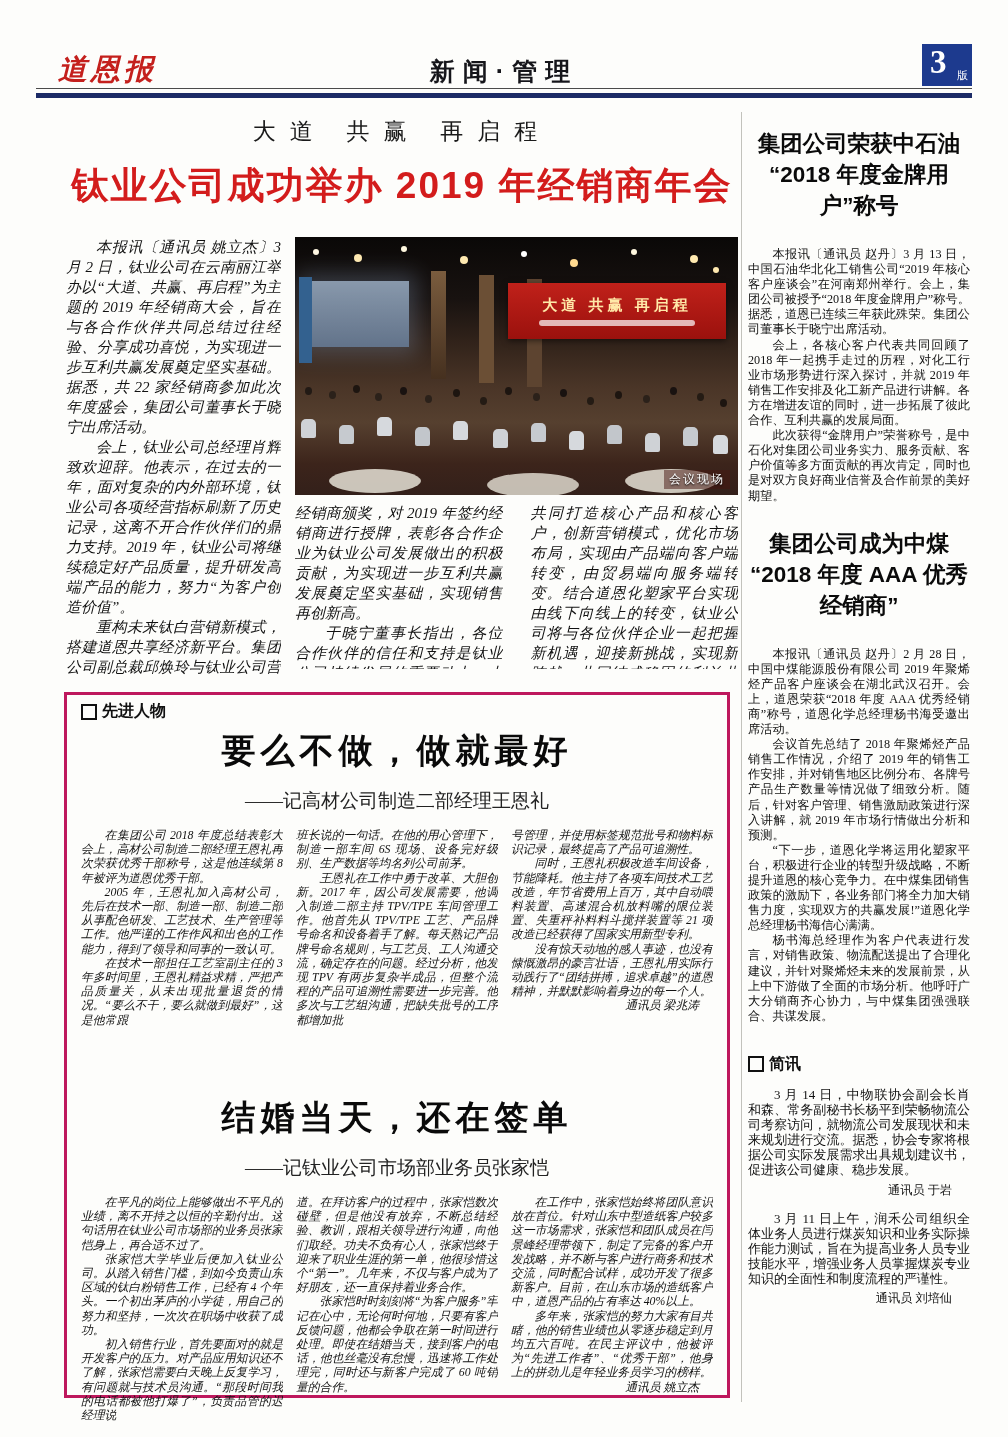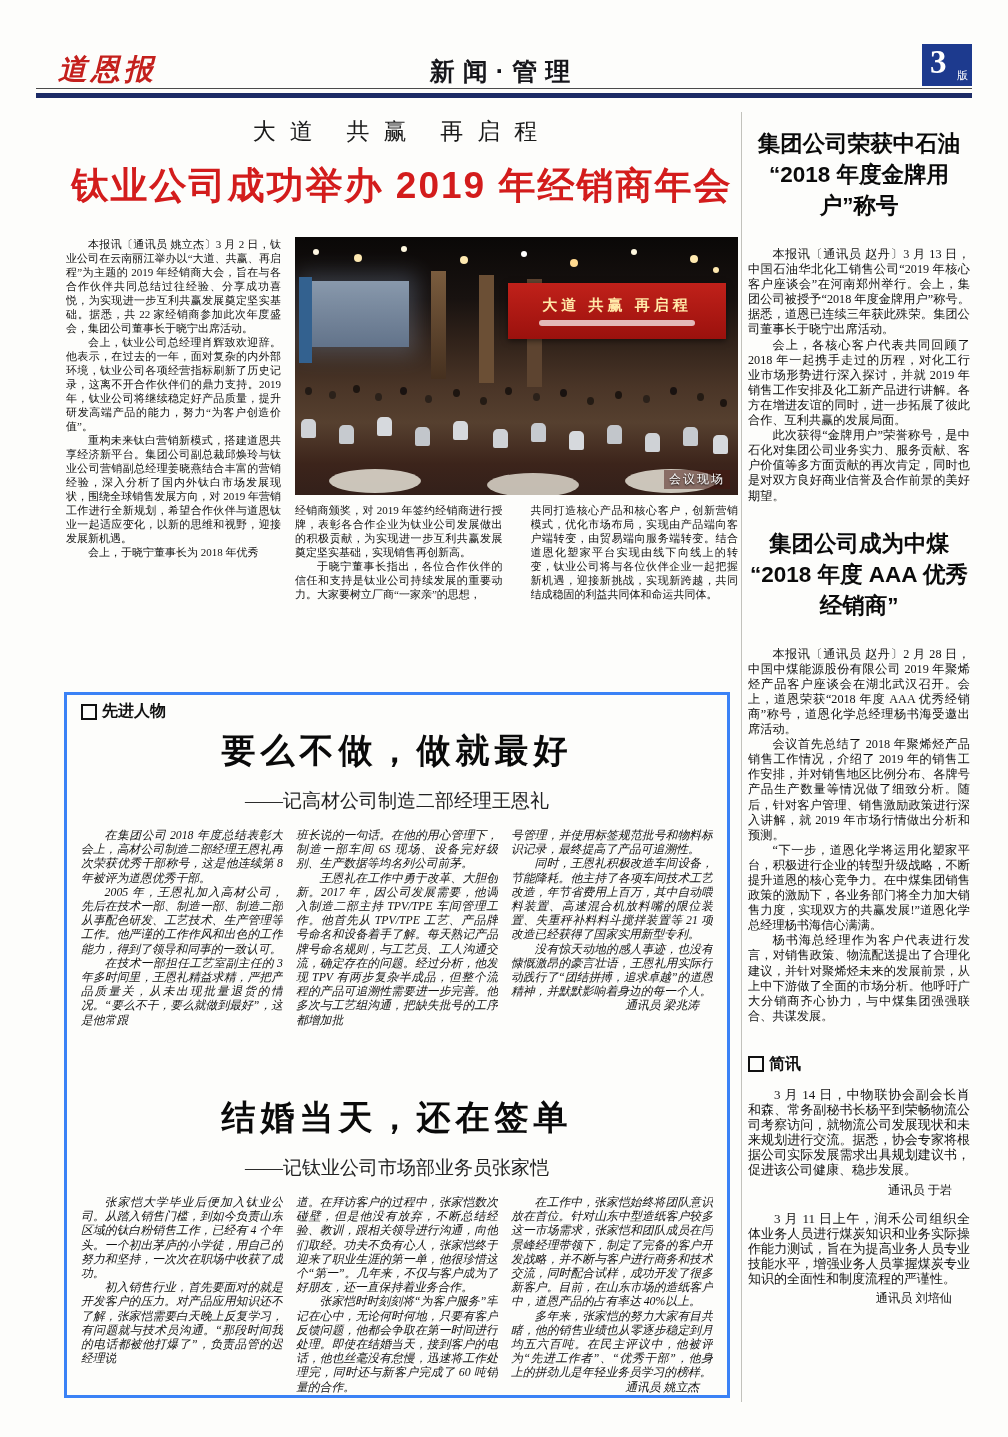--- a/index.html
+++ b/index.html
@@ -16,21 +16,21 @@
   .page-num .ban{position:absolute;right:4px;bottom:3px;font-size:11px;}
   .rule-thin{position:absolute;left:36px;right:36px;top:88px;height:1px;background:#4a4a4a;}
   .rule-thick{position:absolute;left:36px;right:36px;top:93px;height:5px;background:#1c2b66;}
   .v-divider{position:absolute;left:741px;top:112px;height:1290px;width:1px;background:#c2c2bc;}
   
   .main-article{position:absolute;left:66px;top:116px;width:672px;}
   .kicker{text-align:center;font-size:23px;letter-spacing:14px;color:#1a1a1a;}
   .headline-red{margin:14px 0 0 0;text-align:center;font-size:37px;font-weight:900;color:#d31c1c;
             letter-spacing:2px;font-family:"Liberation Sans","DejaVu Sans",sans-serif;}
   .cols{display:flex;gap:14px;margin-top:26px;}
-  .mcol{width:215px;font-size:11px;line-height:14px;text-align:justify;}
+  .mcol{width:215px;font-size:15px;line-height:20px;text-align:justify;font-style:italic;}
   .mcol p{margin:0;}
   .ind{text-indent:2em;}
   .cont{text-indent:0;}
   .mcol-1{height:438px;overflow:hidden;}
   .mright{width:443px;}
   .undercols{display:flex;gap:28px;margin-top:8px;justify-content:flex-end;}
   .undercols .mcol{width:214.5px;height:166px;overflow:hidden;}
   
   .photo{position:relative;width:443px;height:258px;overflow:hidden;
          background:linear-gradient(180deg,#0a0807 0%,#181210 24%,#33241b 42%,#4a3527 58%,#56402f 72%,#3c241b 88%,#33201a 100%);}
@@ -53,21 +53,21 @@
        148px 2px #1d1510,175px 10px #241b14,200px 0 #1d1510,228px 6px #2b211a,255px 2px #191210,
        282px 10px #241b14,310px 4px #1d1510,338px 8px #2b211a,365px 0 #191210,392px 6px #241b14,415px 12px #1d1510;}
   .ph-chairs{position:absolute;left:6px;top:182px;width:15px;height:19px;border-radius:5px 5px 2px 2px;background:#cfd2d6;
      box-shadow:38px 6px #c6cacf,76px -2px #d6d9dd,114px 8px #c2c6cb,152px 2px #d6d9dd,192px 10px #cfd2d6,
        230px 4px #c6cacf,268px 12px #d6d9dd,306px 6px #c2c6cb,344px 14px #cfd2d6,382px 8px #c6cacf,412px 16px #d6d9dd;}
   .ph-tables{position:absolute;left:34px;bottom:2px;width:92px;height:24px;border-radius:50%;
      background:#e6e2d6;opacity:.85;box-shadow:158px 4px #ded9cd,296px 0 #e6e2d6;}
   .ph-caption{position:absolute;right:8px;bottom:6px;color:#fff;font-size:12px;letter-spacing:2px;
      background:rgba(70,22,16,.5);padding:1px 5px;text-shadow:0 1px 2px #000;}
   
-  .feature-box{position:absolute;left:64px;top:692px;width:666px;height:706px;border:3px solid #3b82f6;
+  .feature-box{position:absolute;left:64px;top:692px;width:666px;height:706px;border:3px solid #be185d;
      padding:6px 14px;box-sizing:border-box;background:#fdfdfb;}
   .sec-label{display:flex;align-items:center;gap:5px;font-size:16px;font-weight:700;
      font-family:"Liberation Sans",sans-serif;}
   .sq{display:inline-block;width:12px;height:12px;border:2px solid #111;}
   .f-head{margin:6px 0 0 0;text-align:center;font-size:34px;font-weight:900;letter-spacing:5px;color:#0a0a0a;
      font-family:"Liberation Sans","DejaVu Sans",sans-serif;}
   .f-sub{margin-top:14px;text-align:center;font-size:19px;color:#222;}
   .fcols{display:flex;gap:13px;margin-top:14px;}
   .fcol{width:205px;font-size:11.8px;line-height:14.2px;text-align:justify;font-style:italic;
      height:243px;overflow:hidden;}
@@ -162,20 +162,21 @@
         <p class="ind">同时，王恩礼积极改造车间设备，节能降耗。他主持了各项车间技术工艺改造，年节省费用上百万，其中自动喂料装置、高速混合机放料嘴的限位装置、失重秤补料料斗搅拌装置等 21 项改造已经获得了国家实用新型专利。</p>
         <p class="ind">没有惊天动地的感人事迹，也没有慷慨激昂的豪言壮语，王恩礼用实际行动践行了“团结拼搏，追求卓越”的道恩精神，并默默影响着身边的每一个人。</p>
         <p class="byline">通讯员 梁兆涛</p>
       </div>
     </div>
 
     <h2 class="f-head" style="margin-top:24px;">结婚当天，还在签单</h2>
     <div class="f-sub">——记钛业公司市场部业务员张家恺</div>
     <div class="fcols">
       <div class="fcol">
+        <p class="ind">在平凡的岗位上能够做出不平凡的业绩，离不开持之以恒的辛勤付出。这句话用在钛业公司市场部的业务员张家恺身上，再合适不过了。</p>
         <p class="ind">张家恺大学毕业后便加入钛业公司。从踏入销售门槛，到如今负责山东区域的钛白粉销售工作，已经有 4 个年头。一个初出茅庐的小学徒，用自己的努力和坚持，一次次在职场中收获了成功。</p>
         <p class="ind">初入销售行业，首先要面对的就是开发客户的压力。对产品应用知识还不了解，张家恺需要白天晚上反复学习，有问题就与技术员沟通。“那段时间我的电话都被他打爆了”，负责品管的迟经理说</p>
       </div>
       <div class="fcol">
         <p class="cont">道。在拜访客户的过程中，张家恺数次碰壁，但是他没有放弃，不断总结经验、教训，跟相关领导进行沟通，向他们取经。功夫不负有心人，张家恺终于迎来了职业生涯的第一单，他很珍惜这个“第一”。几年来，不仅与客户成为了好朋友，还一直保持着业务合作。</p>
         <p class="ind">张家恺时时刻刻将“为客户服务”牢记在心中，无论何时何地，只要有客户反馈问题，他都会争取在第一时间进行处理。即使在结婚当天，接到客户的电话，他也丝毫没有怠慢，迅速将工作处理完，同时还与新客户完成了 60 吨销量的合作。</p>
       </div>
       <div class="fcol">
         <p class="ind">在工作中，张家恺始终将团队意识放在首位。针对山东中型造纸客户较多这一市场需求，张家恺和团队成员在闫景峰经理带领下，制定了完备的客户开发战略，并不断与客户进行商务和技术交流，同时配合试样，成功开发了很多新客户。目前，在山东市场的造纸客户中，道恩产品的占有率达 40%以上。</p>
         <p class="ind">多年来，张家恺的努力大家有目共睹，他的销售业绩也从零逐步稳定到月均五六百吨。在民主评议中，他被评为“先进工作者”、“优秀干部”，他身上的拼劲儿是年轻业务员学习的榜样。</p>

